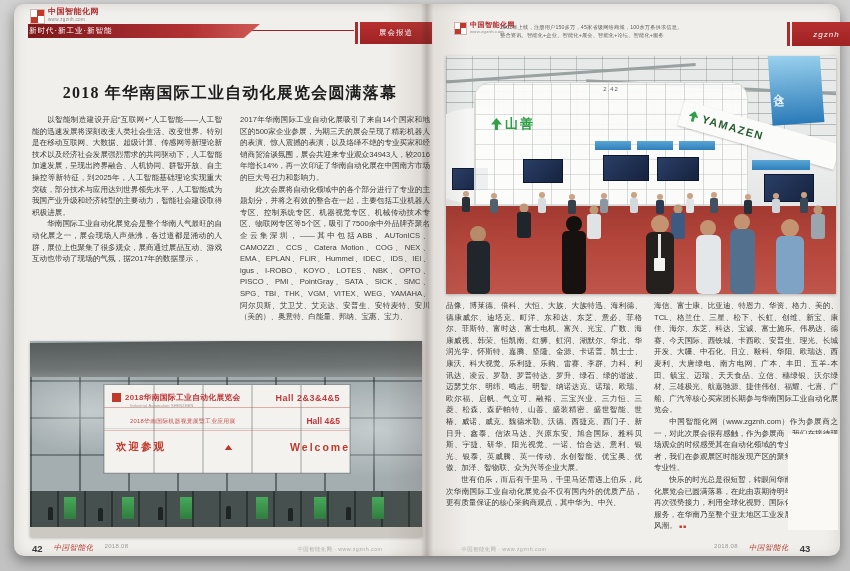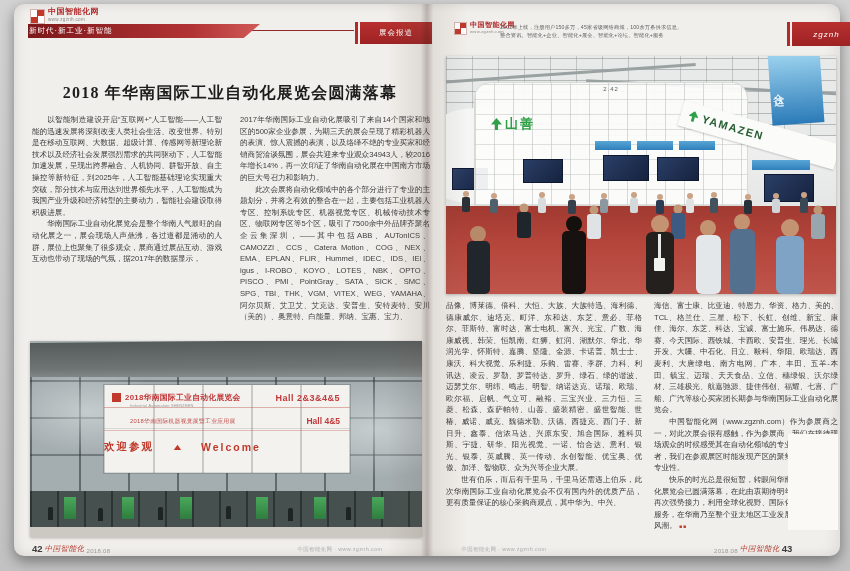--- a/index.html
+++ b/index.html
@@ -55,21 +55,21 @@
                repeating-linear-gradient(0deg,rgba(90,100,102,.18) 0 1.5px,transparent 1.5px 44px);}
   .p1row{display:flex;align-items:center;}
   .p1row1{padding:7px 10px 4px 8px;gap:4px;border-bottom:1px solid rgba(195,90,80,.45);}
   .p1logo{width:9px;height:9px;background:#c0392b;flex:0 0 auto;}
   .p1t1{font-size:7.8px;font-weight:bold;color:#c2383a;letter-spacing:.3px;}
   .p1sub{font-size:3.8px;color:#9a9a9a;position:absolute;left:26px;top:19px;letter-spacing:.2px;}
   .p1hall1{margin-left:auto;font-size:9px;font-weight:bold;color:#c2383a;letter-spacing:.5px;}
   .p1row2{padding:8px 10px 4px 26px;gap:4px;border-bottom:1px solid rgba(195,90,80,.35);}
   .p1t2{font-size:5.8px;color:#c2494a;letter-spacing:.3px;}
   .p1hall2{margin-left:auto;font-size:8.5px;font-weight:bold;color:#c2383a;}
-  .p1row3{justify-content:flex-start;gap:19px;margin-top:9px;}
+  .p1row3{justify-content:space-between;gap:19px;margin-top:9px;padding-left:12px;}
   .p1w{font-size:10.5px;font-weight:bold;color:#c0392b;letter-spacing:2px;}
   .p1arrow{color:#c0392b;font-size:9px;transform:scaleX(1.4);}
   .p1-doors{position:absolute;left:0;top:150px;width:100%;height:36px;background:#46514f;
             background-image:repeating-linear-gradient(90deg,#2c3534 0 2px,transparent 2px 27px);}
   .poster{position:absolute;top:156px;width:12px;height:22px;background:linear-gradient(180deg,#4aa85a,#2f7d3f);z-index:2;}
   .dfig{position:absolute;width:5px;height:13px;background:#1d2423;border-radius:2px 2px 0 0;z-index:3;}
   .p1-ground{position:absolute;left:0;top:186px;width:100%;height:10px;background:#ccc9c2;}
 
   
   .photo2{position:absolute;left:432px;top:52px;width:390px;height:238px;overflow:hidden;background:#fde047;
@@ -98,21 +98,21 @@
                display:flex;align-items:center;gap:4px;padding-left:8px;box-sizing:border-box;}
   .p2entxt{font-size:11px;font-weight:bold;color:#265c31;letter-spacing:1.5px;}
   .p2-banner{position:absolute;left:324px;top:-4px;width:52px;height:72px;transform:rotate(-4deg);
              background:linear-gradient(180deg,#9ed4ef,#2a7ab8);display:flex;align-items:flex-end;justify-content:center;
              color:#fff;font-size:11px;letter-spacing:2px;writing-mode:vertical-rl;padding-bottom:6px;box-sizing:border-box;}
   .p2-floor{position:absolute;left:0;top:150px;width:100%;height:88px;
             background:linear-gradient(180deg,#a13a31,#b5463c 45%,#bf554b);}
   .p2-crowd{position:absolute;left:0;top:0;width:390px;height:238px;}
 
   
-  .footrow{position:absolute;display:flex;align-items:flex-end;gap:2px;}
+  .footrow{position:absolute;display:flex;align-items:flex-start;gap:11px;}
   .pagenum{font-size:9.5px;font-weight:bold;color:#3a3a3a;}
   .script{font-size:7.5px;font-style:italic;font-weight:normal;color:#b23a2e;letter-spacing:.5px;}
   .issue{font-size:6px;color:#9a9a9a;letter-spacing:.3px;}
   .footcenter{position:absolute;top:542px;width:170px;text-align:center;font-size:5.4px;color:#adadad;letter-spacing:.4px;}
 
   .inset{position:absolute;left:774px;top:430px;width:50px;height:96px;background:#faf9f6;z-index:5;}
 </style>
 </head>
 <body>
 

